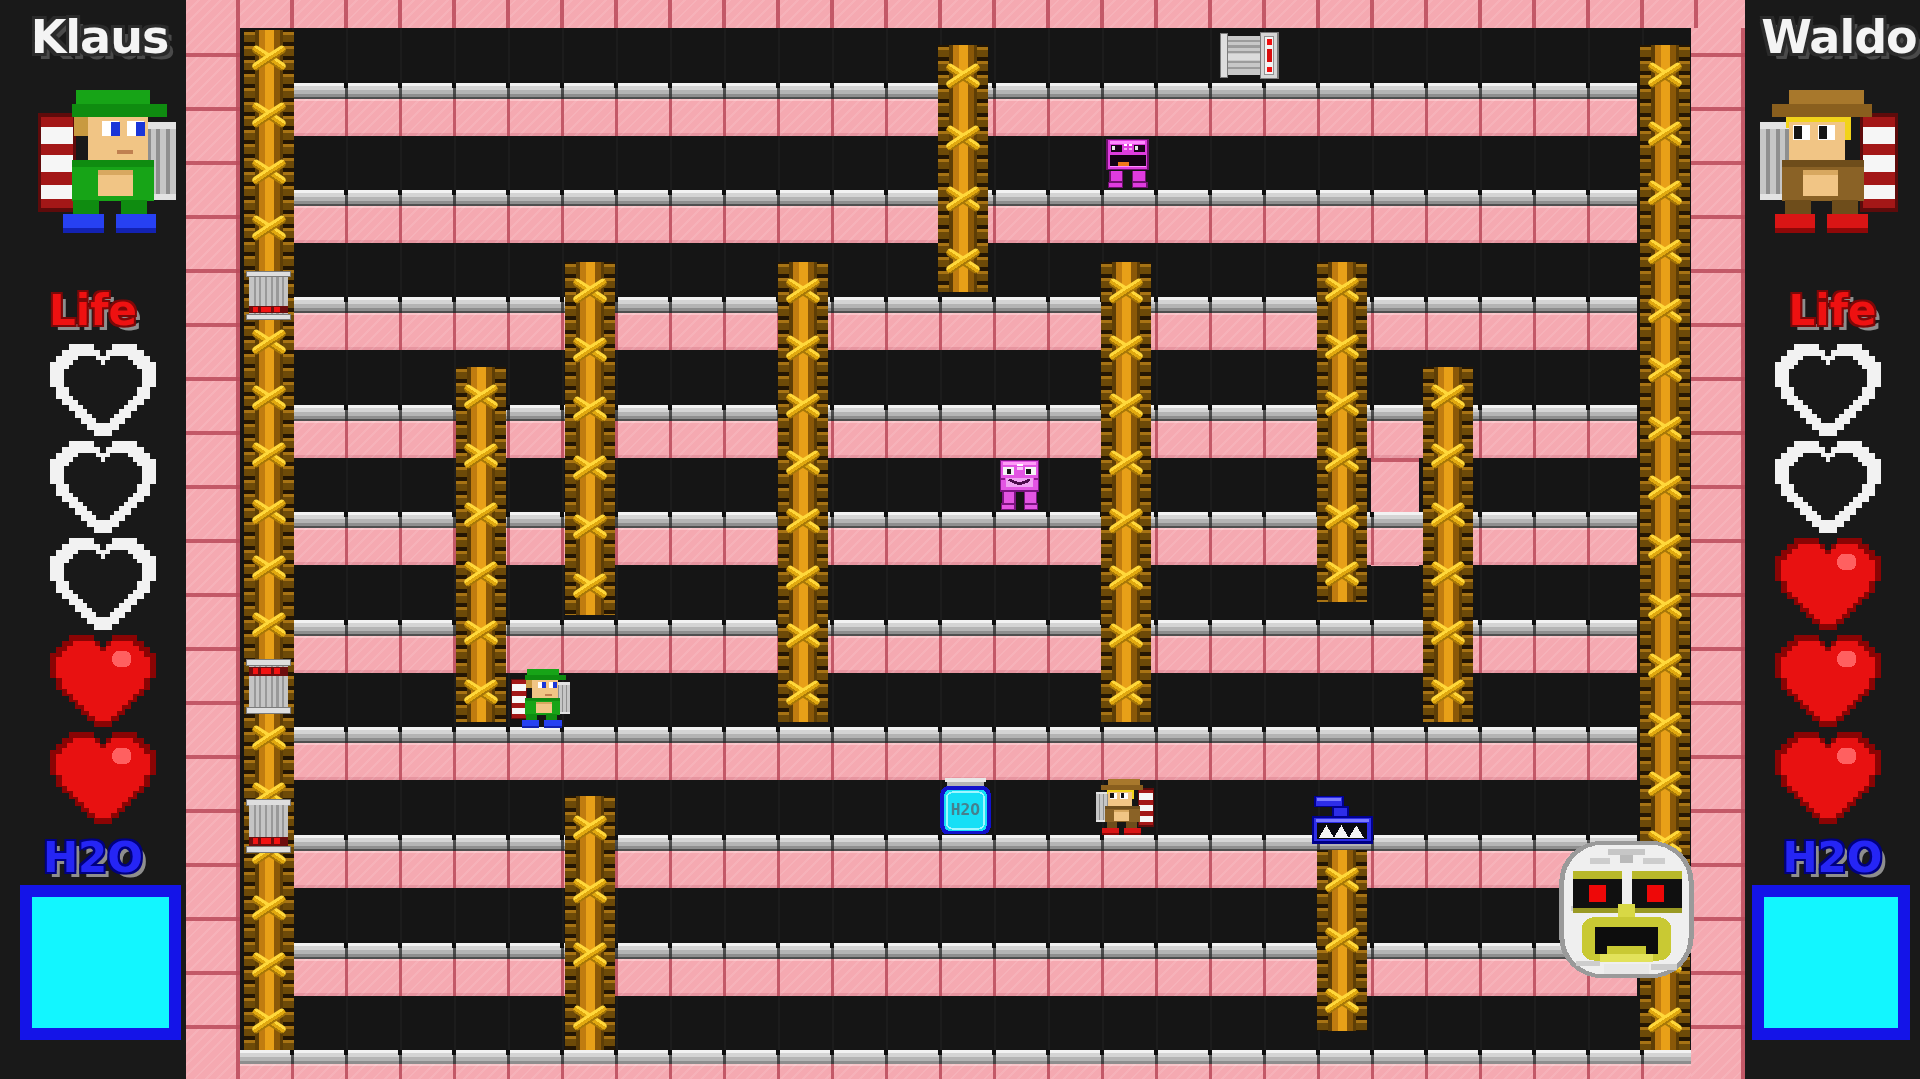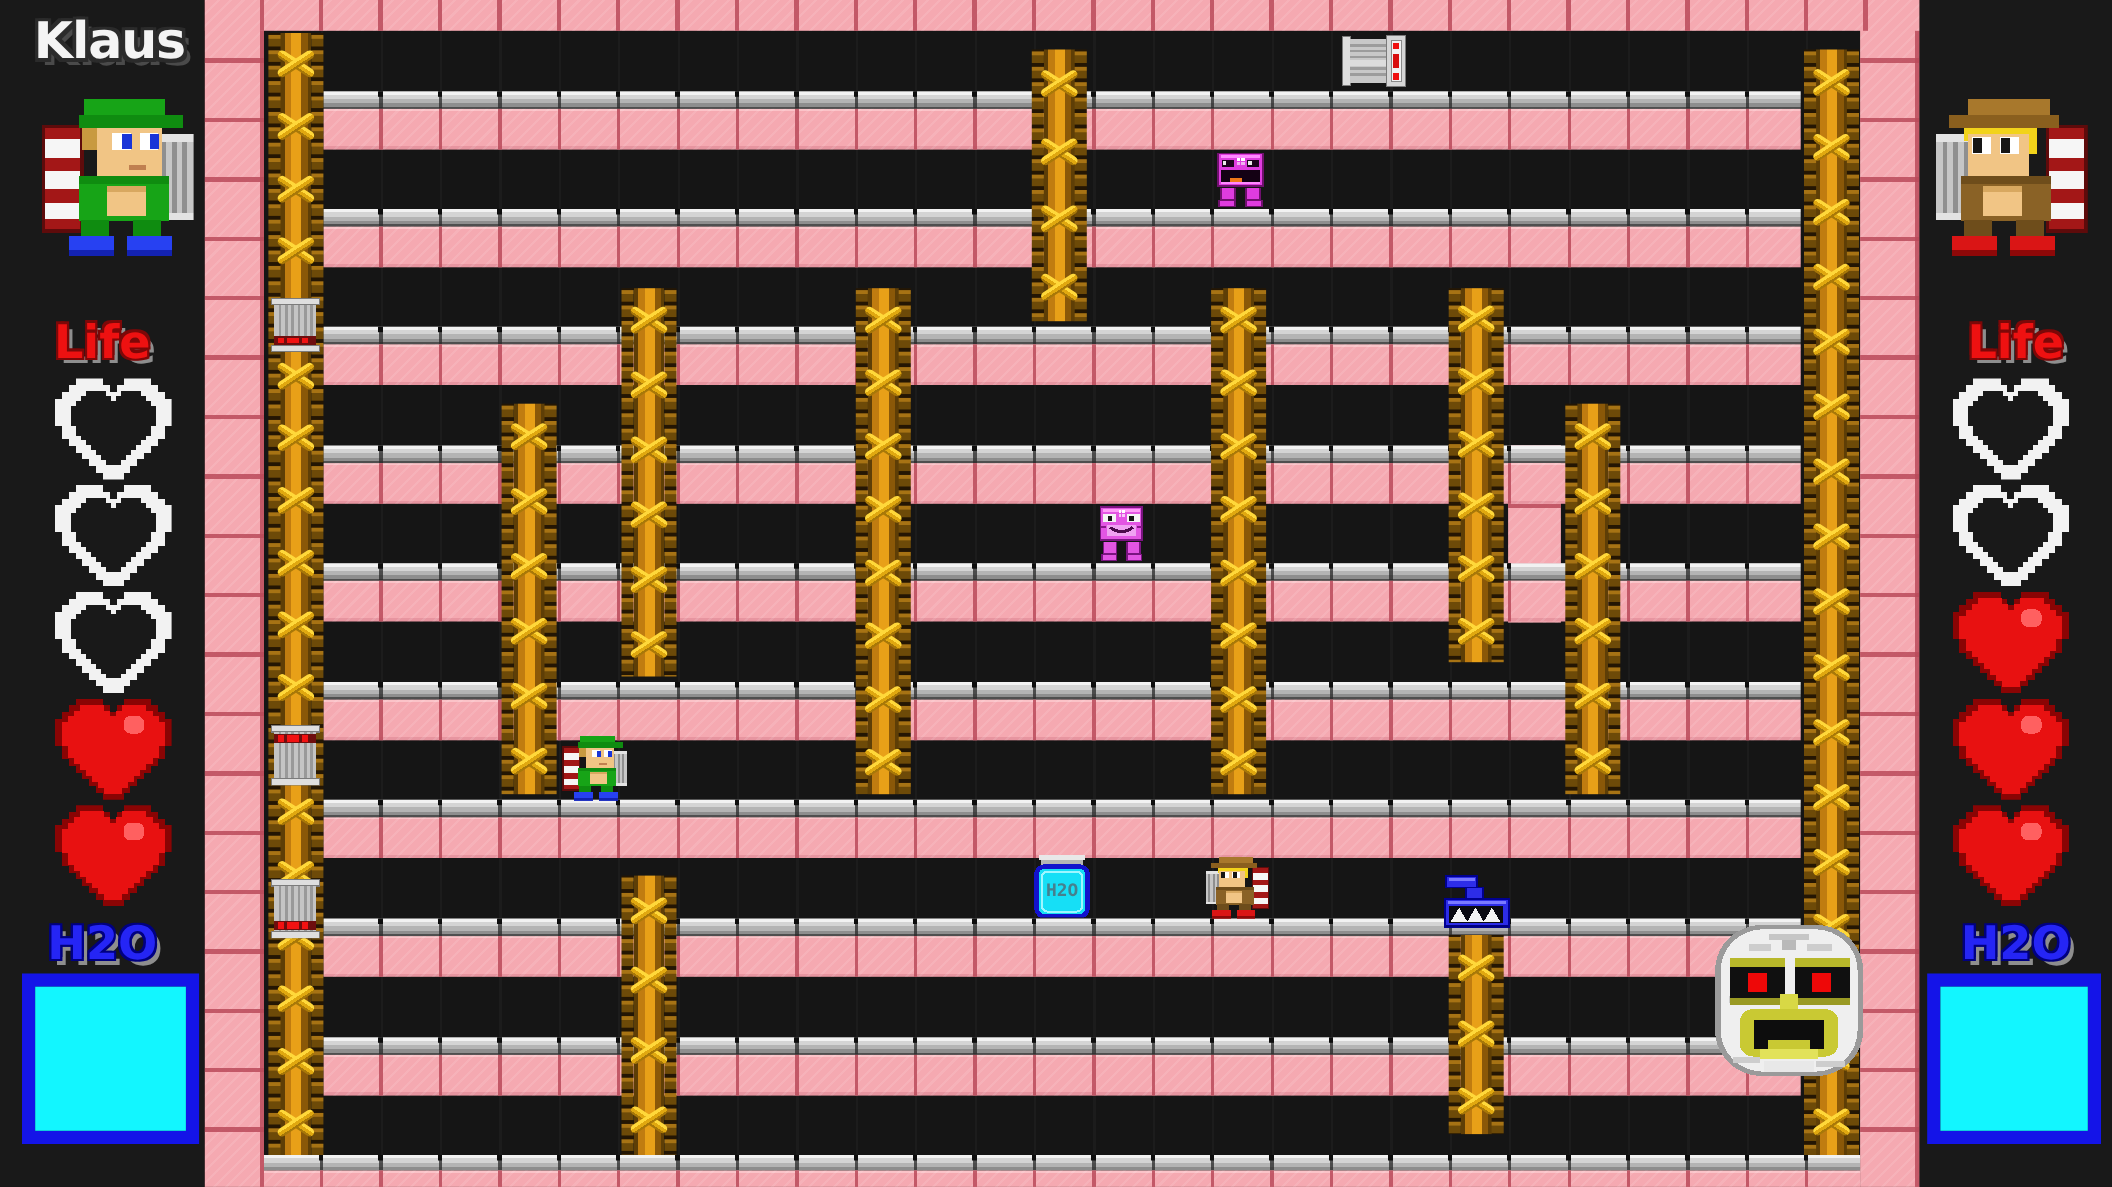--- a/index.html
+++ b/index.html
@@ -538,20 +538,21 @@
           <rect x="4.9" y="9.8" width="6.2" height="1.9" fill="#0d0d0d"></rect>
           <rect x="4.9" y="11.7" width="1.2" height="0.8" fill="#0d0d0d"></rect>
           <rect x="9.9" y="11.7" width="1.2" height="0.8" fill="#0d0d0d"></rect>
           <rect x="5.4" y="12.5" width="5.2" height="0.9" fill="#e2e25a"></rect>
           <rect x="5.8" y="13.6" width="4.4" height="1" fill="#e8e8e8"></rect>
         </svg>
       </div>
     </main>
 
   <aside class="panel" id="panel-right">
+    <div class="p-name">Waldo</div>
     <div class="p-sprite" id="sprite-waldo-big">
         <svg viewBox="0 0 16 16" preserveAspectRatio="none" shape-rendering="crispEdges" xmlns="http://www.w3.org/2000/svg">
           <rect x="0" y="3.6" width="4.1" height="0.8" fill="#e3e3e3"></rect>
           <rect x="0" y="4.4" width="4.1" height="7.2" fill="#c6c6c6"></rect>
           <rect x="0.7" y="4.4" width="0.5" height="7.2" fill="#8f8f8f"></rect>
           <rect x="1.8" y="4.4" width="0.5" height="7.2" fill="#8f8f8f"></rect>
           <rect x="2.9" y="4.4" width="0.5" height="7.2" fill="#8f8f8f"></rect>
           <rect x="0" y="11.6" width="4.1" height="0.7" fill="#e3e3e3"></rect>
           <rect x="11.6" y="2.6" width="4.4" height="11" fill="#5e0b0b"></rect>
           <rect x="11.95" y="3" width="3.7" height="10.2" fill="#a31717"></rect>

